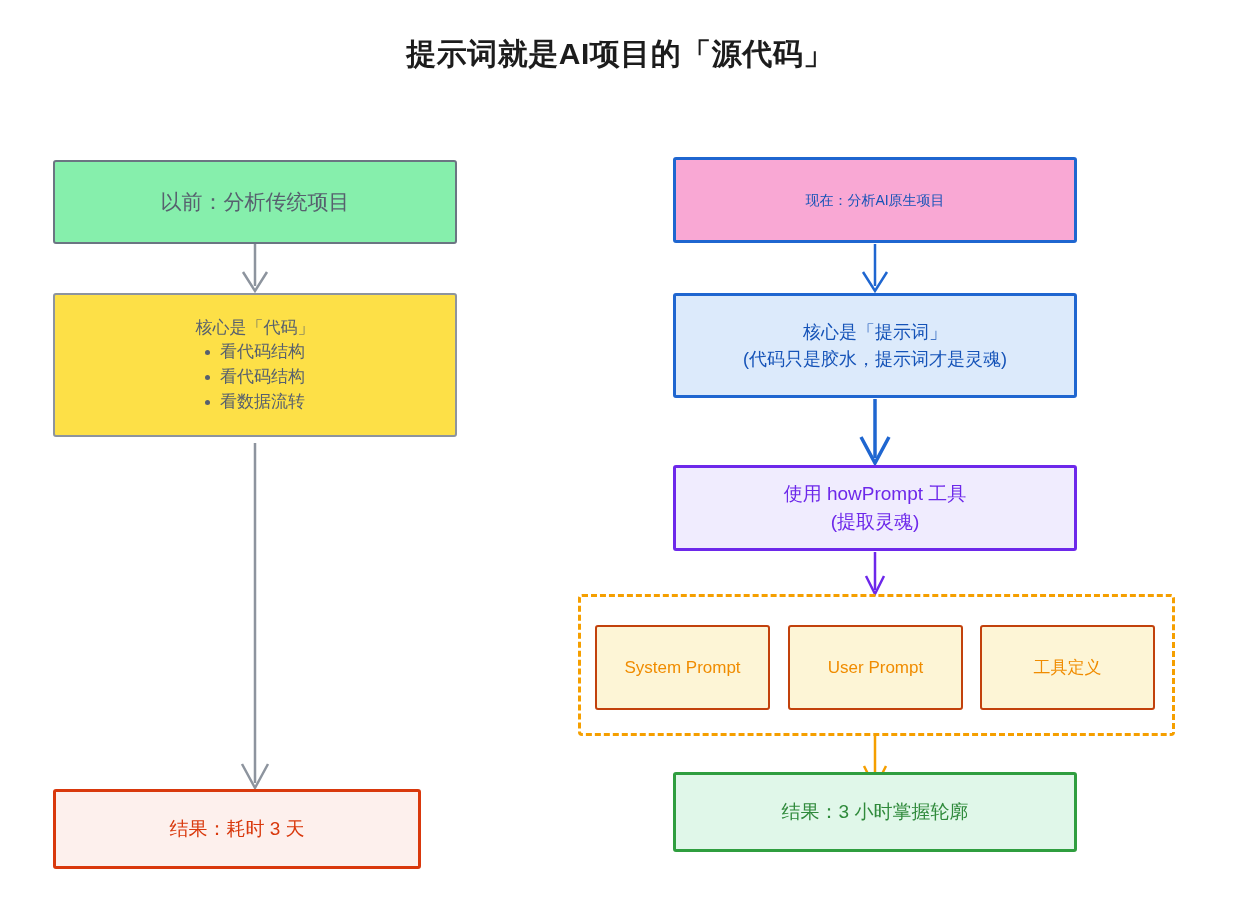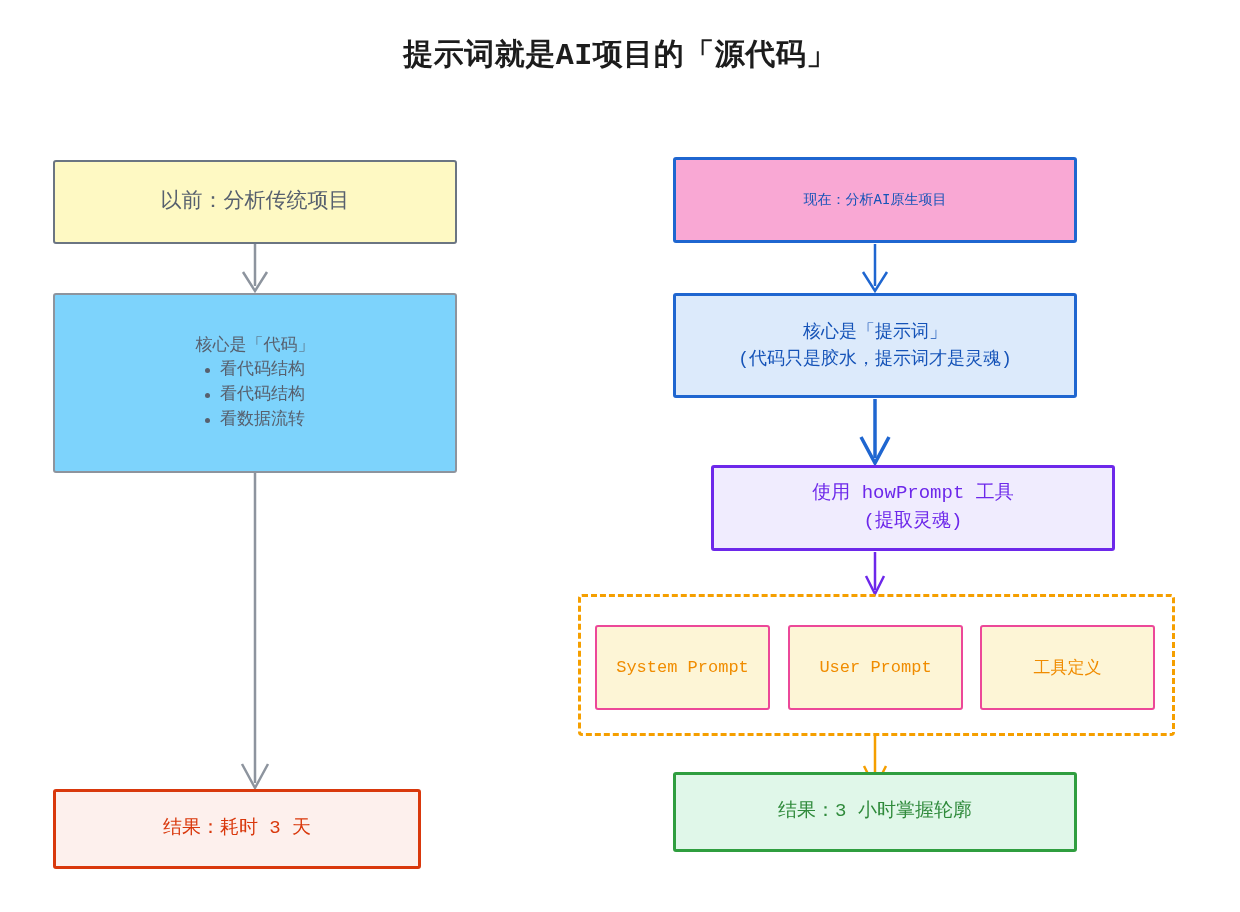--- a/index.html
+++ b/index.html
@@ -14,21 +14,20 @@
     font-family: "Liberation Sans", "DejaVu Sans", sans-serif;
     overflow: hidden;
   }
   #canvas {
     position: absolute;
     left: 0; top: 0;
     width: 1240px;
     height: 912px;
     background: #ffffff;
     border-radius: 2px;
-    font-family: Liberation Mono, monospace;
   }
   .title {
     position: absolute;
     left: 0;
     top: 34px;
     width: 1240px;
     text-align: center;
     font-size: 30px;
     font-weight: 700;
     color: #1c1c1c;
@@ -46,28 +45,28 @@
     border-radius: 3px;
     text-align: center;
     line-height: 1.45;
   }
   .node .ln { display: block; white-space: nowrap; }
 
   
   #n-past {
     left: 53px; top: 160px; width: 404px; height: 84px;
     border-color: #6b7582;
-    background: #fef9c3;
+    background: #86efac;
     color: #57606e;
     font-size: 21px;
   }
   #n-core-code {
-    left: 53px; top: 293px; width: 404px; height: 180px;
+    left: 53px; top: 293px; width: 404px; height: 144px;
     border-color: #8d949e;
-    background: #7dd3fc;
+    background: #fde047;
     color: #57606e;
     font-size: 17px;
   }
   #n-core-code .bullets {
     margin: 0;
     padding: 0;
     list-style: none;
   }
   #n-core-code .bullets li {
     position: relative;
@@ -103,21 +102,21 @@
   }
   #n-core-prompt {
     left: 673px; top: 293px; width: 404px; height: 105px;
     border-color: #1f66d0;
     background: #dceafb;
     color: #1553b8;
     font-size: 18px;
     border-width: 3px;
   }
   #n-tool {
-    left: 711px; top: 465px; width: 404px; height: 86px;
+    left: 673px; top: 465px; width: 404px; height: 86px;
     border-color: #6d28ea;
     background: #f0ecfe;
     color: #6d28ea;
     font-size: 19px;
     border-width: 3px;
   }
   #n-result-right {
     left: 673px; top: 772px; width: 404px; height: 80px;
     border-color: #2f9e3f;
     background: #e0f7e9;
@@ -134,21 +133,21 @@
     border: 3px dashed #f59f00;
     border-radius: 4px;
     background: transparent;
   }
   .orange-box {
     position: absolute;
     box-sizing: border-box;
     top: 625px;
     height: 85px;
     width: 175px;
-    border: 2px solid #ec4899;
+    border: 2px solid #c2410c;
     background: #fdf5d6;
     color: #f08c00;
     display: flex;
     align-items: center;
     justify-content: center;
     font-size: 17px;
     border-radius: 3px;
   }
   #ob-system { left: 595px; }
   #ob-user   { left: 788px; }

